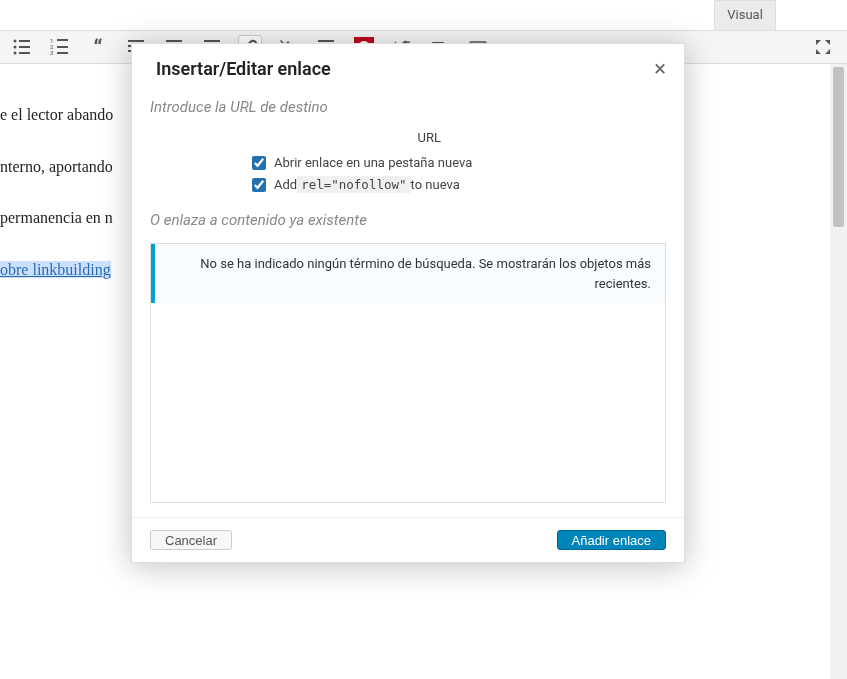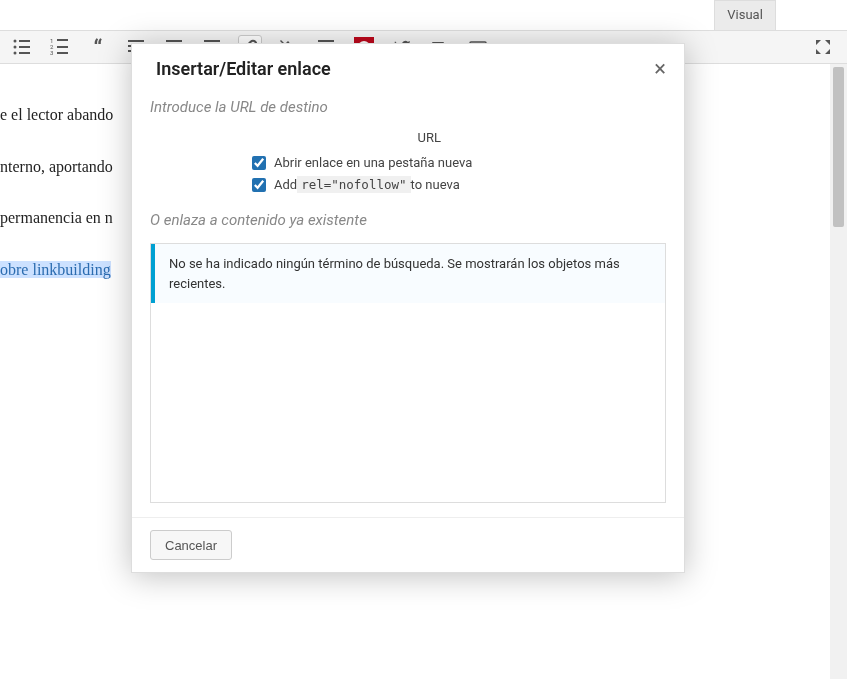--- a/index.html
+++ b/index.html
@@ -55,21 +55,21 @@
     position: absolute;
     top: 64px; left: 0; right: 18px; bottom: 0;
     padding: 30px 0 0 0;
     font-family: Georgia, "Times New Roman", serif;
     font-size: 16px;
     color: #222;
     line-height: 2.6;
     z-index: 0;
   }
   .editor-content p { margin-bottom: 10px; white-space: nowrap; }
-  .editor-content .highlight-link { color: #2b6cb0; background: #cce1ff; }
+  .editor-content .highlight-link { color: #2b6cb0; text-decoration: underline; background: #cce1ff; }
 
   .scrollbar-v {
     position:absolute; right:0; top:64px; bottom:0; width:17px;
     background:#f1f1f1; z-index:1;
   }
   .scrollbar-v::before {
     content:""; position:absolute; top:3px; left:3px; right:3px; height:160px;
     background:#c1c1c1; border-radius:2px;
   }
 
@@ -117,28 +117,29 @@
   .results-box {
     border:1px solid #ddd; height:260px; margin-top:0; overflow:hidden;
   }
   .results-notice {
     border-left:4px solid #00a0d2;
     background:#f8fcff;
     padding:10px 14px;
     font-size:13px;
     color:#333;
     line-height:1.5;
+    text-align:right;
   }
   .modal-footer {
     border-top:1px solid #eee;
     padding: 12px 18px;
     display:flex; justify-content:space-between;
   }
   .btn {
-    height:30px; padding: 0 14px; border-radius:3px;
+    height:20px; padding: 0 14px; border-radius:3px;
     font-size:13px; cursor:pointer; display:inline-flex; align-items:center;
   }
   .btn.cancel { background:#f7f7f7; border:1px solid #ccc; color:#555; }
   .btn.primary { background:#0085ba; border:1px solid #006799; color:#fff; }
 
   .partial-label { color:#444; text-align:right; width:90px; padding-right:12px; }
 </style>
 </head>
 <body>
 
@@ -278,14 +279,15 @@
 
     <div class="hint" style="margin-top:18px;">O enlaza a contenido ya existente</div>
 
 
     <div class="results-box">
       <div class="results-notice">No se ha indicado ningún término de búsqueda. Se mostrarán los objetos más recientes.</div>
     </div>
   </div>
   <div class="modal-footer">
     <button class="btn cancel">Cancelar</button>
+    <button class="btn primary">Añadir enlace</button>
   </div>
 </div>
 
 </body></html>

